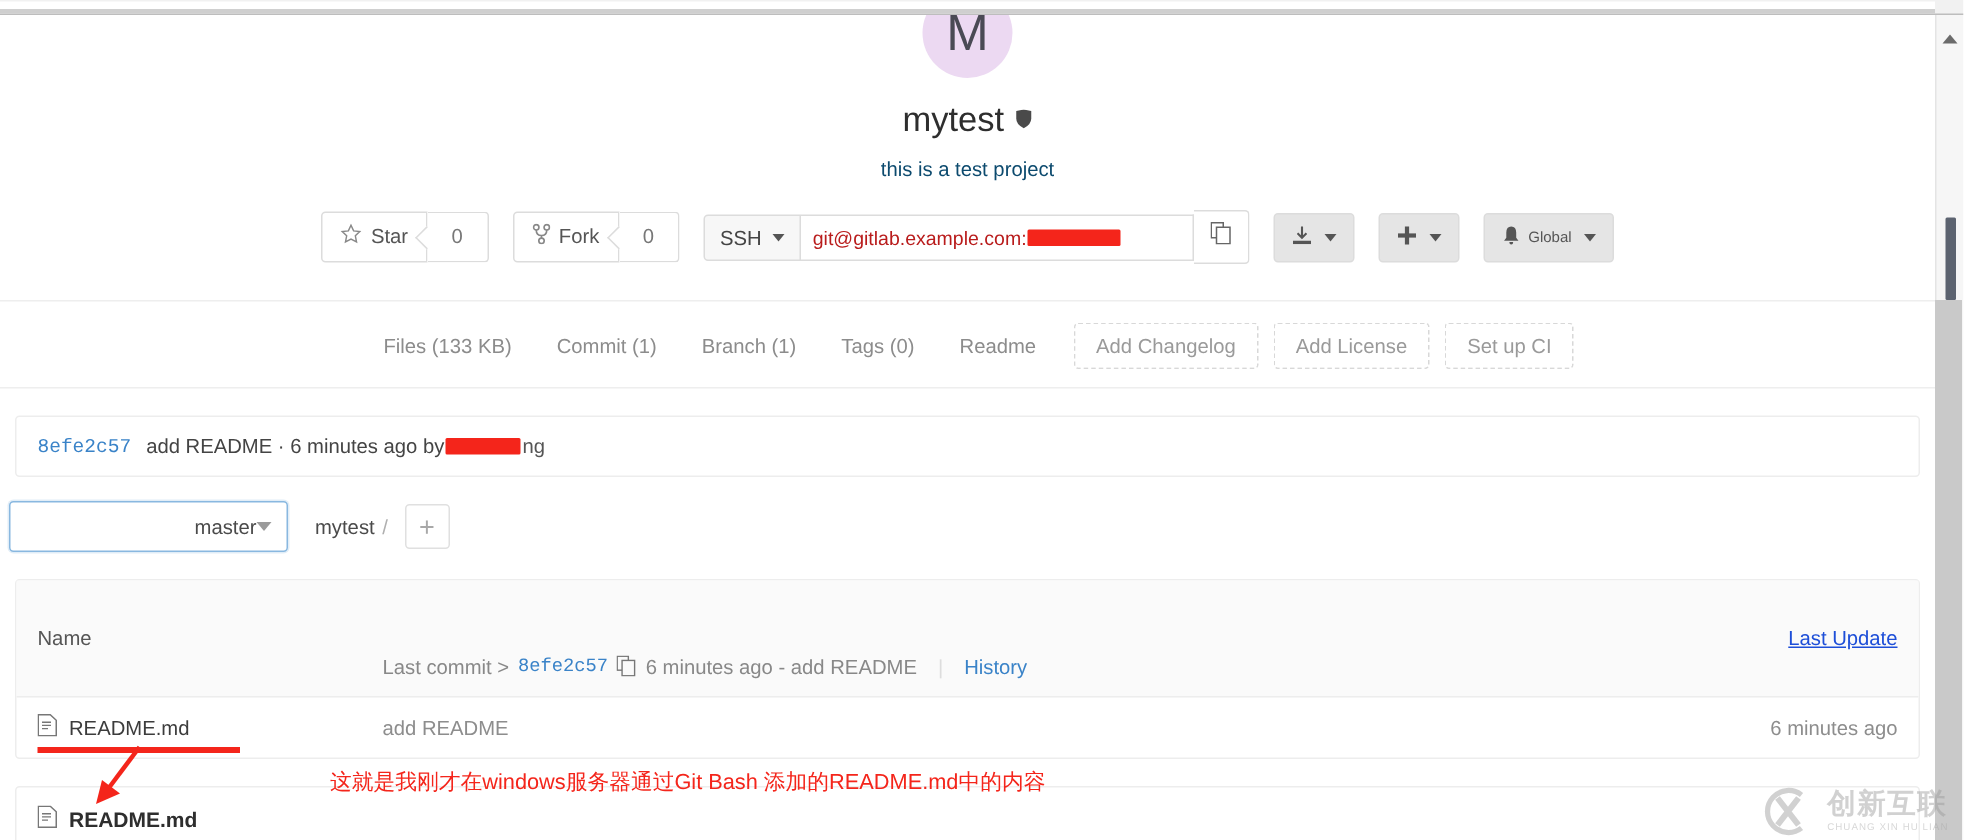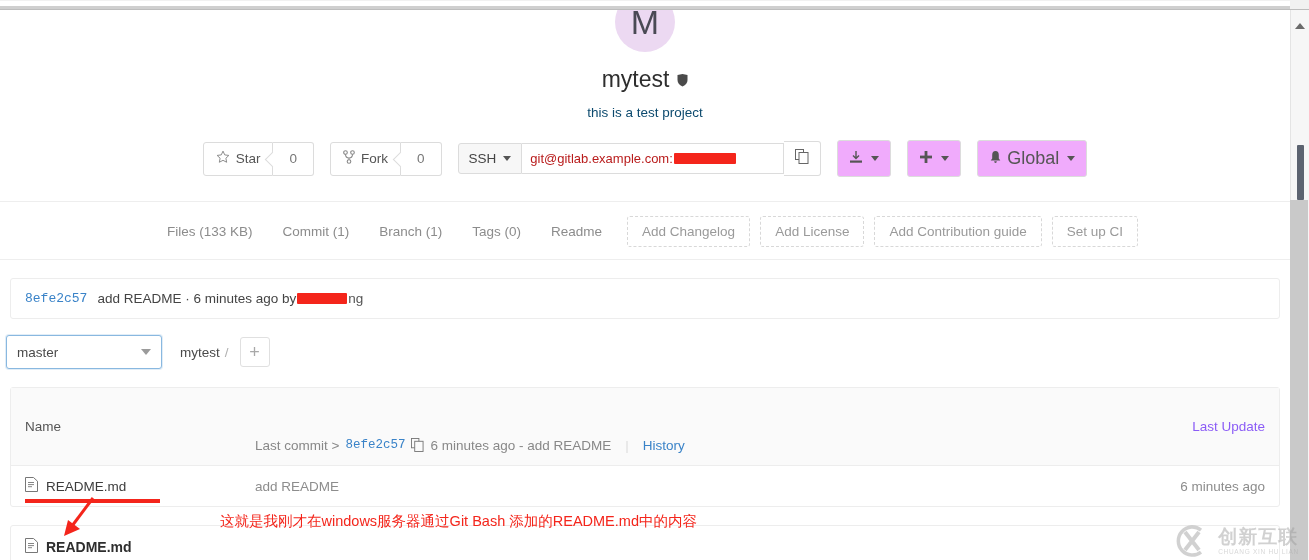--- a/index.html
+++ b/index.html
@@ -117,23 +117,23 @@
   .redaction {
     display: inline-block; background: #f4251b; height: 11px;
     width: 62px; margin: 0 1px; vertical-align: middle; border-radius: 1px;
   }
   .clone-copy {
     border: 1px solid #dcdcdc; border-left: none; border-radius: 0 3px 3px 0;
     background: #fff; padding: 7px 11px; cursor: pointer;
     display: flex; align-items: center;
   }
   .icon-btn {
-    background: #f0abfc; border: 1px solid #dcdcdc; border-radius: 3px;
+    background: #e5e5e5; border: 1px solid #dcdcdc; border-radius: 3px;
     padding: 7px 11px; display: flex; align-items: center; gap: 5px;
-    cursor: pointer; font-size: 18px; color: #555;
+    cursor: pointer; font-size: 10px; color: #555;
   }
 
   
   .nav-row {
     margin-top: 24px;
     border-top: 1px solid #eee;
     padding: 14px 0 12px 0;
     display: flex; align-items: center; justify-content: center; gap: 0px;
     border-bottom: 1px solid #eee;
   }
@@ -161,23 +161,23 @@
     display: inline-block; background: #f4251b; height: 11px;
     width: 50px; margin: 0 1px; vertical-align: middle; border-radius: 1px;
   }
 
   
   .branch-row {
     margin: 16px 10px 0 6px;
     display: flex; align-items: center; gap: 0;
   }
   .branch-select {
-    width: 156px; height: 34px;
+    width: 186px; height: 34px;
     border: 1px solid #89b8e0; border-radius: 3px; background: #fff;
-    display: flex; align-items: center; justify-content: space-between;
+    display: flex; align-items: center; justify-content: flex-end;
     padding: 12px 10px; font-size: 13.5px; color: #4a4a4a; cursor: pointer;
     box-shadow: 0 0 0 1px rgba(137,184,224,0.25);
   }
   .sel-caret {
     width: 0; height: 0;
     border-left: 5px solid transparent; border-right: 5px solid transparent;
     border-top: 6px solid #9b9b9b;
   }
   .breadcrumb { margin-left: 18px; font-size: 13.5px; color: #4a4a4a; }
   .breadcrumb .crumb-link { color: #4a4a4a; cursor: pointer; }
@@ -197,21 +197,21 @@
   .ft-head {
     display: flex; align-items: center;
     background: #fafafa; border-bottom: 1px solid #ededed;
     padding: 10px 14px; font-size: 13.5px; color: #555;
   }
   .ft-name { width: 230px; }
   .ft-commit { flex: 1; display: flex; align-items: flex-start; gap: 6px; color: #888; margin-top: 40px; }
   .ft-commit .sha-mono { color: #3a83c8; font-family: "Liberation Mono", monospace; font-size: 12.5px; }
   .ft-divider { color: #ddd; margin: 0 8px; }
   .history-link { color: #3a83c8; cursor: pointer; }
-  .ft-update { width: 190px; text-align: right; color: #8b5cf6; }
+  .ft-update { width: 190px; text-align: right; color: #1d4ed8; text-decoration: underline; }
   .ft-row {
     display: flex; align-items: center; padding: 11px 14px;
     font-size: 13.5px; border-bottom: 1px solid #f4f4f4;
   }
   .ft-row:last-child { border-bottom: none; }
   .file-name-cell { width: 230px; display: flex; align-items: center; gap: 8px; position: relative; }
   .file-link { color: #3c3c3c; cursor: pointer; }
   .red-underline {
     position: absolute; left: 0px; bottom: -8px; width: 135px; height: 4px;
     background: #f4251b;
@@ -360,21 +360,20 @@
     </div>
 
     <div class="nav-row">
       <div class="nav-link">Files (133 KB)</div>
       <div class="nav-link">Commit (1)</div>
       <div class="nav-link">Branch (1)</div>
       <div class="nav-link">Tags (0)</div>
       <div class="nav-link">Readme</div>
       <div class="dash-btn">Add Changelog</div>
       <div class="dash-btn">Add License</div>
-      <div class="dash-btn">Add Contribution guide</div>
       <div class="dash-btn">Set up CI</div>
     </div>
 
     <div class="commit-bar">
       <span class="sha">8efe2c57</span>
       <span class="commit-msg">add README · 6 minutes ago by</span>
       <span class="redaction-sm"></span>
         <span>ng</span>
     </div>
 

